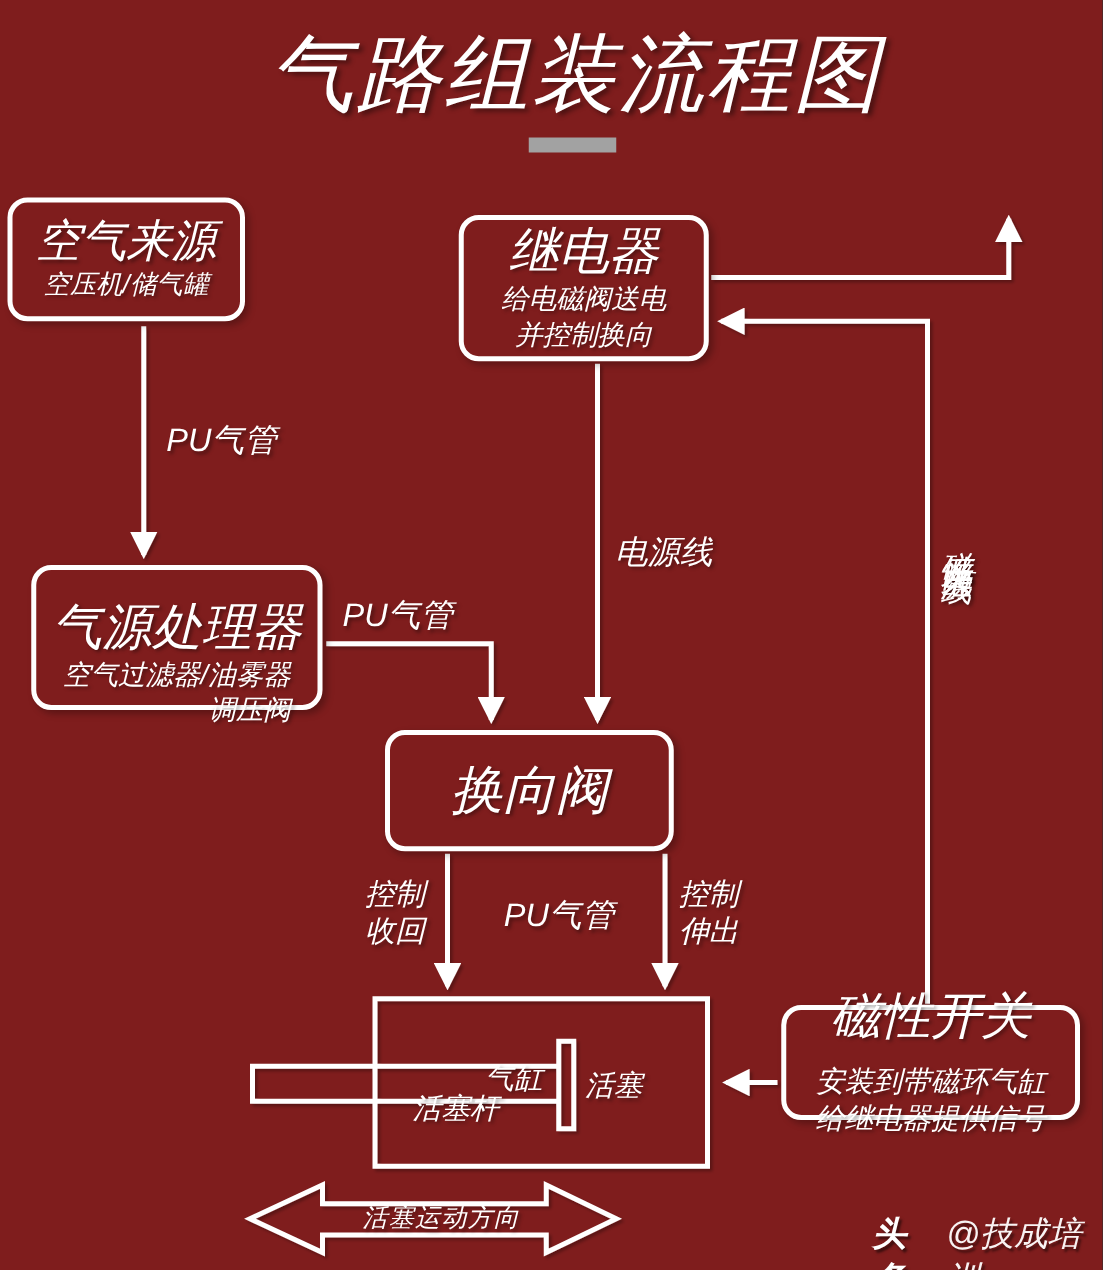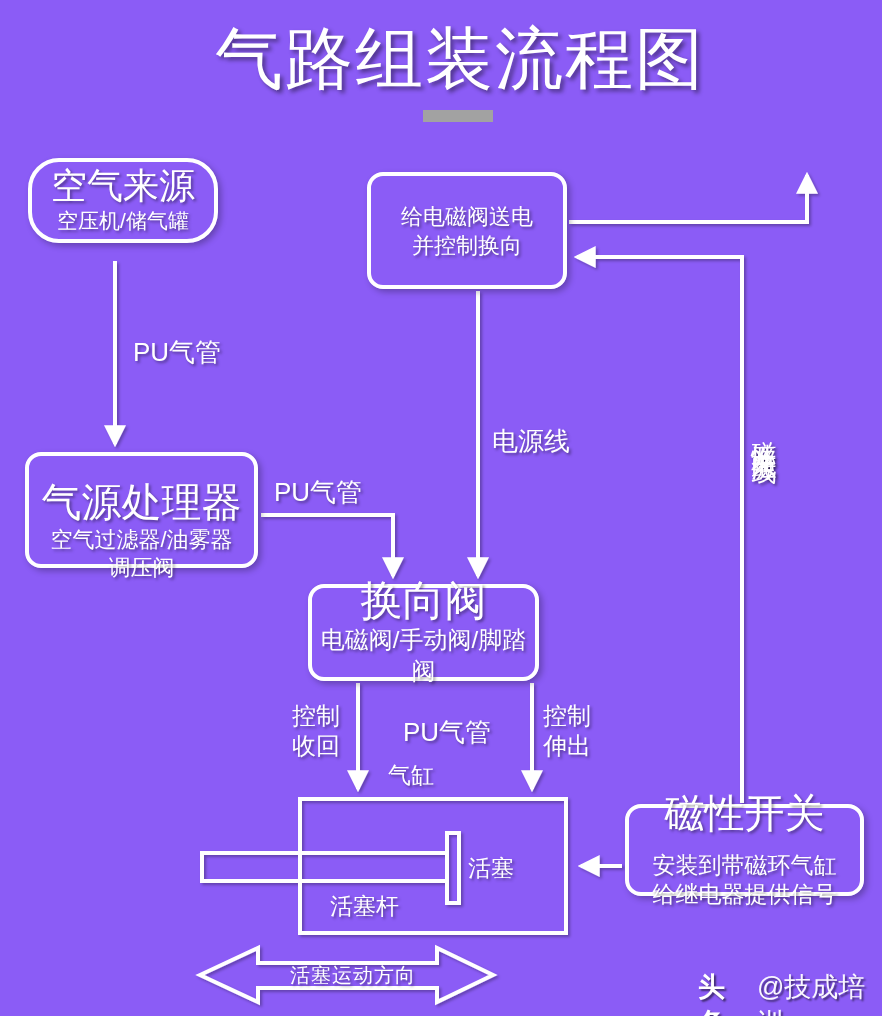--- a/index.html
+++ b/index.html
@@ -1,20 +1,21 @@
 <!DOCTYPE html>
 <html><head>
 <meta charset="utf-8">
 <style>
   html,body{margin:0;padding:0;background:#333;}
   .stage{
     position:relative;width:882px;height:1016px;overflow:hidden;
-    background:#8b5cf6;
+    background:#7f1d1d;
     font-family:"Liberation Sans", sans-serif;
     color:#fff;
+    font-style:italic;
   }
   .stage *{box-sizing:border-box;}
   svg.wires{position:absolute;left:0;top:0;z-index:1;}
   .title{
     position:absolute;left:0;top:14px;width:100%;padding-left:38px;
     text-align:center;font-size:68px;font-weight:500;letter-spacing:2px;
     text-shadow:3px 3px 4px rgba(0,0,0,.45);z-index:2;
   }
   .title-bar{
     position:absolute;left:423px;top:110px;width:70px;height:12px;
@@ -24,46 +25,46 @@
     position:absolute;z-index:2;
     border:4px solid #fff;border-radius:16px;
     display:flex;flex-direction:column;align-items:center;justify-content:center;
     text-align:center;
     text-shadow:2px 2px 3px rgba(0,0,0,.4);
     box-shadow:3px 3px 6px rgba(0,0,0,.28);
   }
   .box .t{line-height:1.1;}
   .box .s{line-height:1.28;white-space:pre-line;}
   #box-power{left:751px;top:94px;width:108px;height:69px;font-size:36px;}
-  #box-air{left:28px;top:158px;width:190px;height:85px;border-radius:31px;}
+  #box-air{left:6px;top:158px;width:190px;height:99px;}
   #box-air .t{font-size:36px;} #box-air .s{font-size:21px;margin-top:2px;}
   #box-relay{left:367px;top:172px;width:200px;height:117px;}
   #box-relay .t{font-size:40px;} #box-relay .s{font-size:22px;margin-top:2px;text-align:center;}
   #box-processor{left:25px;top:452px;width:233px;height:116px;}
-  #box-processor .t{font-size:40px;margin-top:42px;} #box-processor .s{font-size:22px;margin-top:2px;}
+  #box-processor .t{font-size:40px;margin-top:42px;} #box-processor .s{font-size:22px;margin-top:2px;text-align:right;}
   #box-valve{left:308px;top:584px;width:231px;height:97px;}
   #box-valve .t{font-size:42px;} #box-valve .s{font-size:24px;margin-top:1px;}
   #box-switch{left:625px;top:804px;width:239px;height:92px;}
   #box-switch .t{font-size:40px;} #box-switch .s{font-size:23px;margin-top:16px;}
   .lbl{
     position:absolute;z-index:3;color:#fff;line-height:1.25;
     text-shadow:2px 2px 3px rgba(0,0,0,.4);white-space:pre-line;
   }
   #lbl-pu1{left:133px;top:336px;font-size:26px;}
   #lbl-pu2{left:274px;top:476px;font-size:26px;}
   #lbl-powerline{left:492px;top:425px;font-size:26px;text-align:center;}
   #lbl-magline{
     left:748px;top:421px;font-size:25px;
     writing-mode:vertical-rl;text-orientation:upright;letter-spacing:3px;
   }
   #lbl-retract{left:292px;top:701px;font-size:24px;text-align:center;}
   #lbl-pu3{left:403px;top:716px;font-size:26px;}
   #lbl-extend{left:543px;top:701px;font-size:24px;text-align:center;}
-  #lbl-cyl{left:388px;top:761px;font-size:23px;}
-  #lbl-rod{left:330px;top:892px;font-size:23px;}
+  #lbl-cyl{left:388px;top:848px;font-size:23px;}
+  #lbl-rod{left:330px;top:872px;font-size:23px;}
   #lbl-piston{left:468px;top:854px;font-size:23px;}
   #lbl-motion{left:290px;top:963px;font-size:20px;letter-spacing:1px;text-align:right;}
   .watermark{
     position:absolute;left:698px;top:969px;z-index:3;font-size:27px;
     display:flex;gap:9px;align-items:baseline;
     text-shadow:2px 2px 2px rgba(0,0,0,.55);
   }
   .watermark .wm-site{font-weight:bold;}
   .watermark .wm-handle{font-weight:400;opacity:.95;}
 </style>
@@ -100,33 +101,33 @@
   <div class="title">气路组装流程图</div>
   <div class="title-bar"></div>
 
 
   <div class="box" id="box-air">
     <div class="t">空气来源</div>
     <div class="s">空压机/储气罐</div>
   </div>
 
   <div class="box" id="box-relay">
+    <div class="t">继电器</div>
     <div class="s">给电磁阀送电
 并控制换向</div>
   </div>
 
   <div class="box" id="box-processor">
     <div class="t">气源处理器</div>
     <div class="s">空气过滤器/油雾器
 调压阀</div>
   </div>
 
   <div class="box" id="box-valve">
     <div class="t">换向阀</div>
-    <div class="s">电磁阀/手动阀/脚踏阀</div>
   </div>
 
   <div class="box" id="box-switch">
     <div class="t">磁性开关</div>
     <div class="s">安装到带磁环气缸
 给继电器提供信号</div>
   </div>
 
   <div class="lbl" id="lbl-cyl">气缸</div>
   <div class="lbl" id="lbl-rod">活塞杆</div>

